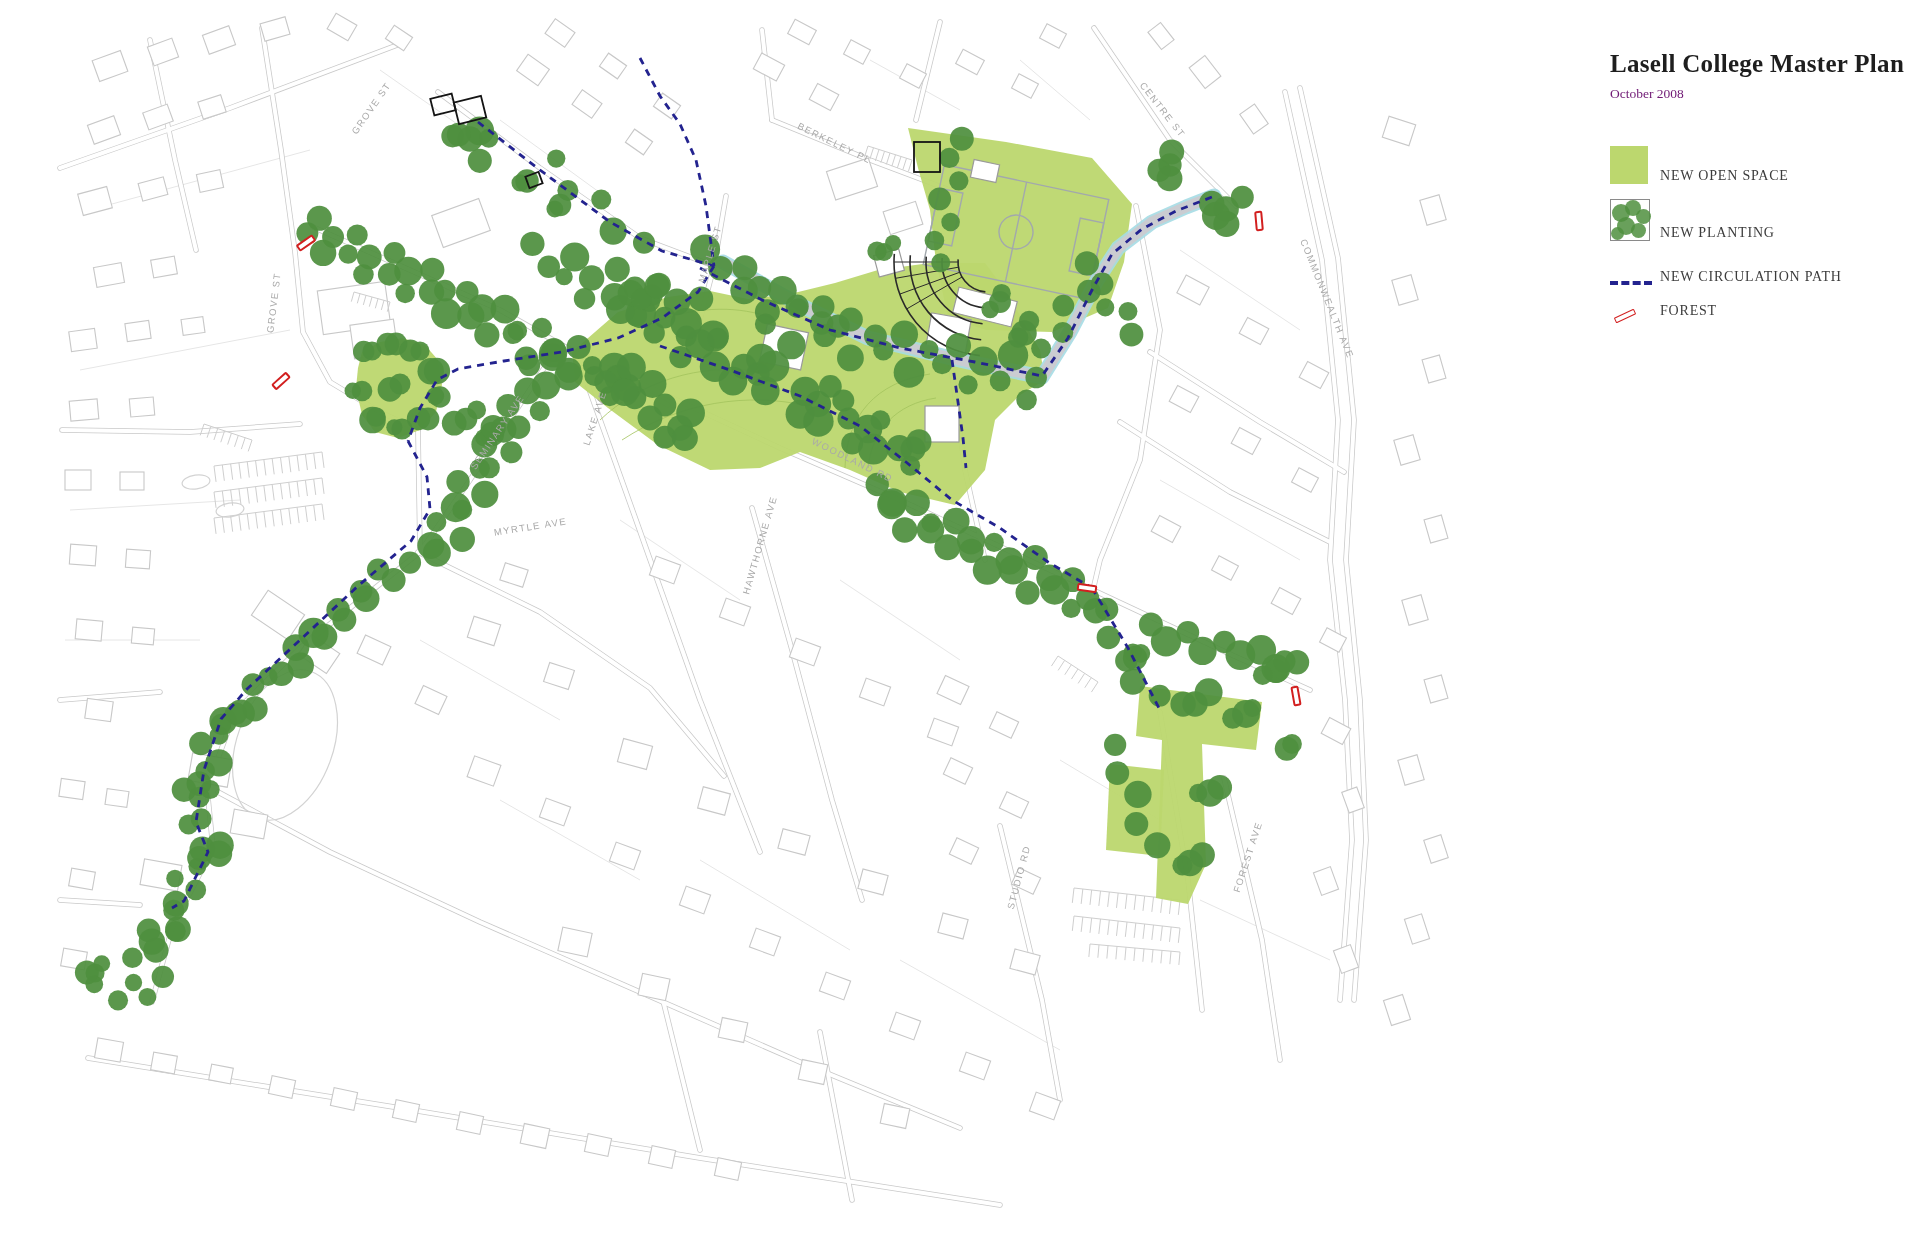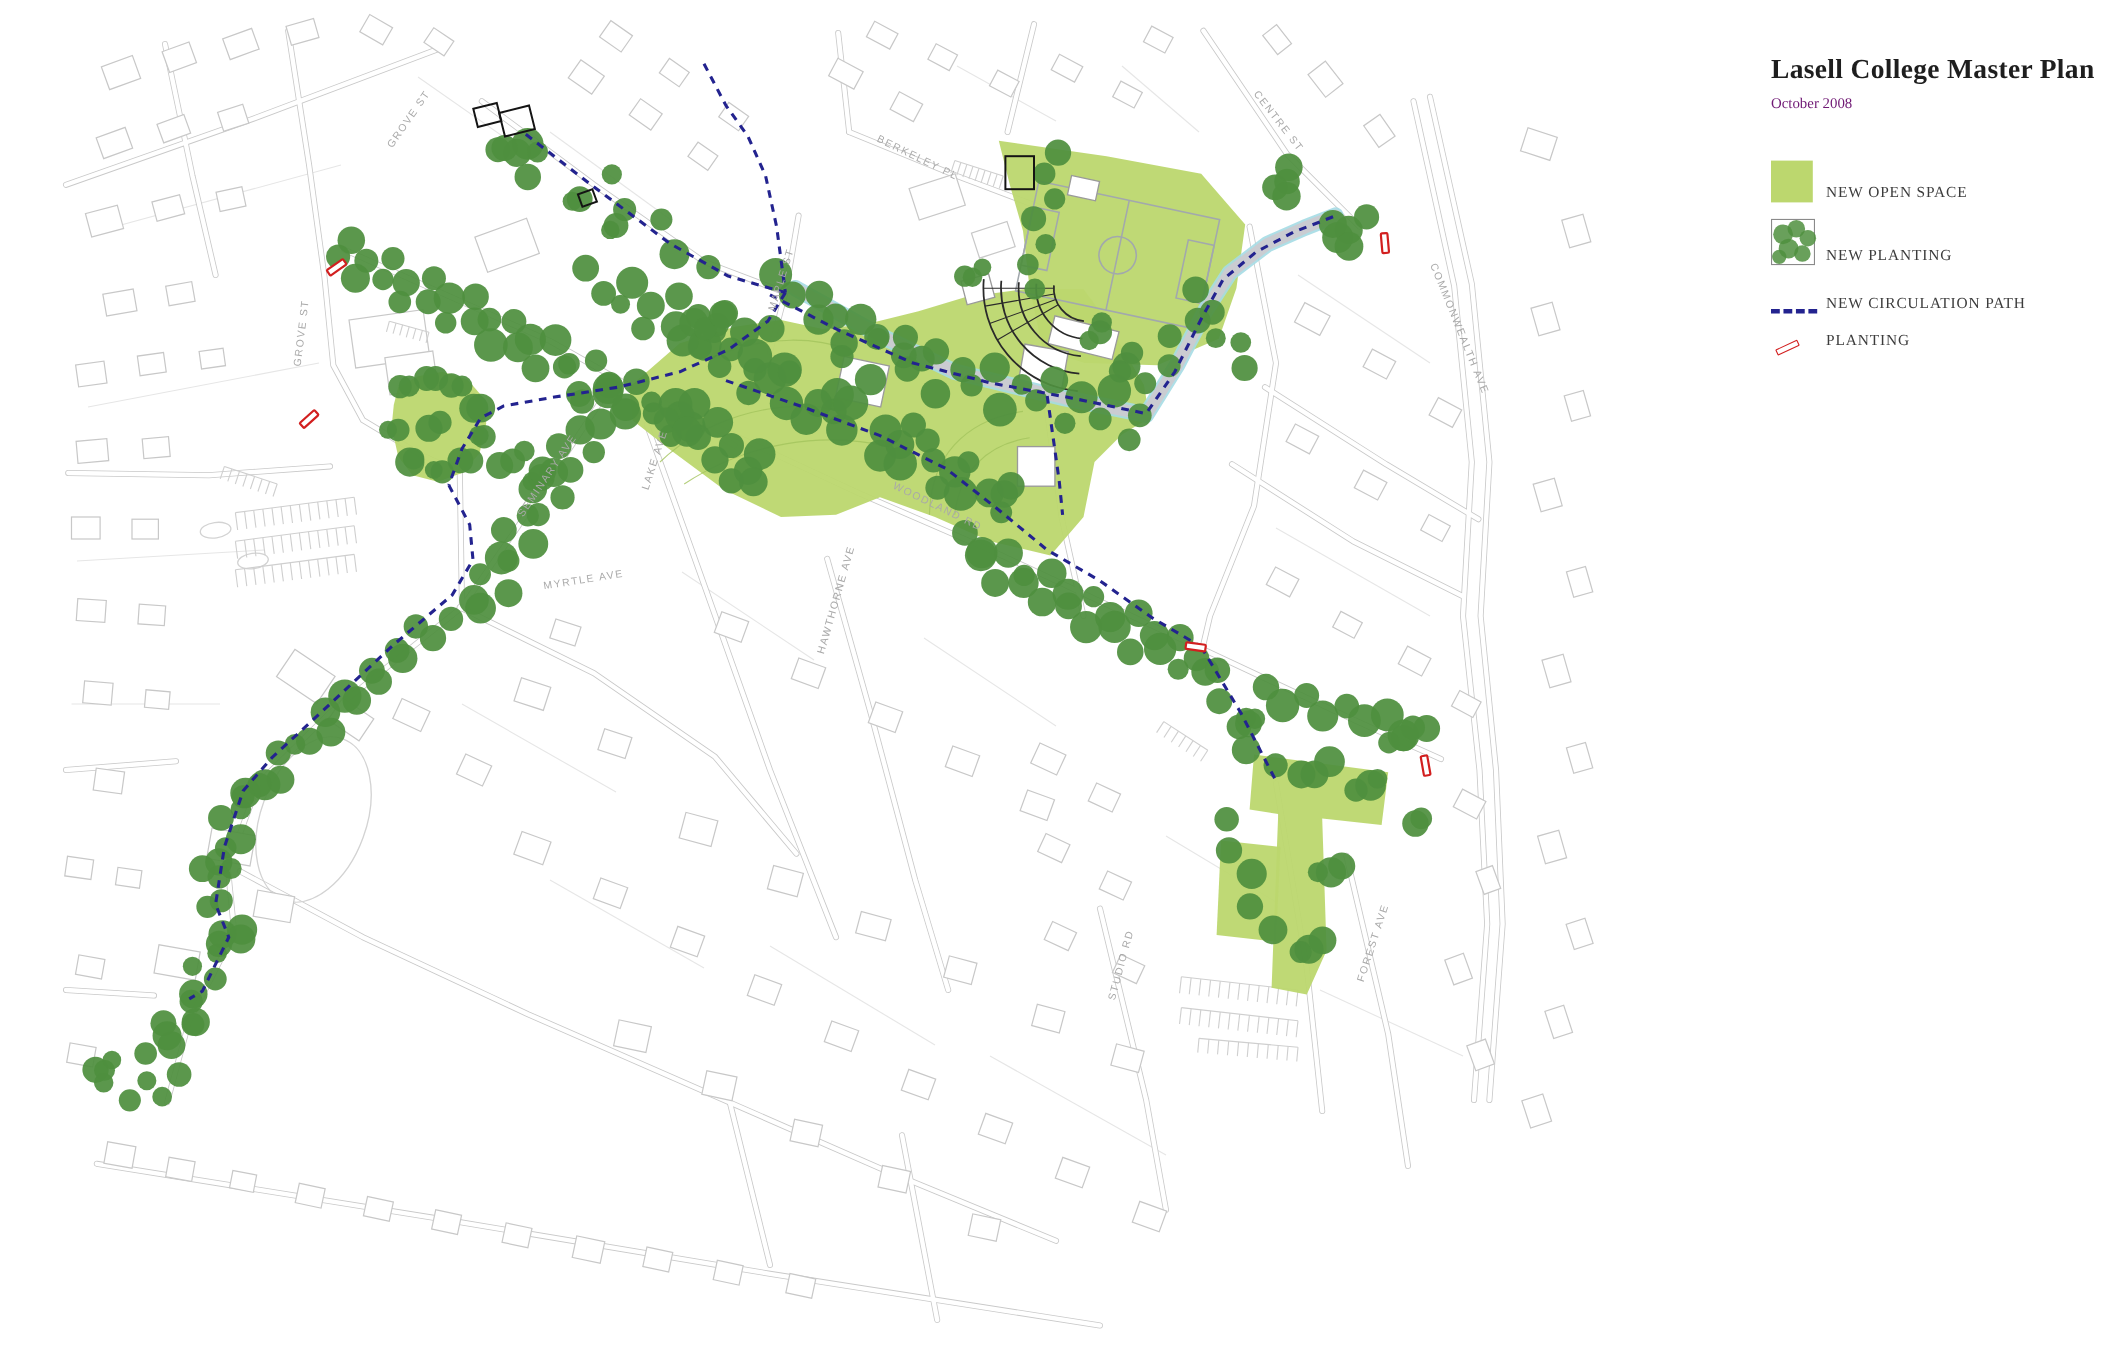--- a/index.html
+++ b/index.html
@@ -835,17 +835,17 @@
       <div class="lrow mb3">
         <span class="lswatch">
             <span class="sw-dash"></span>
           </span>
         <span class="llabel">NEW CIRCULATION PATH</span>
       </div>
       <div class="lrow">
         <span class="lswatch">
             <span class="sw-sign"></span>
           </span>
-        <span class="llabel">PLANTING</span>
+        <span class="llabel">FOREST</span>
       </div>
     </div>
   </div>
 </div>
 
 </body></html>

